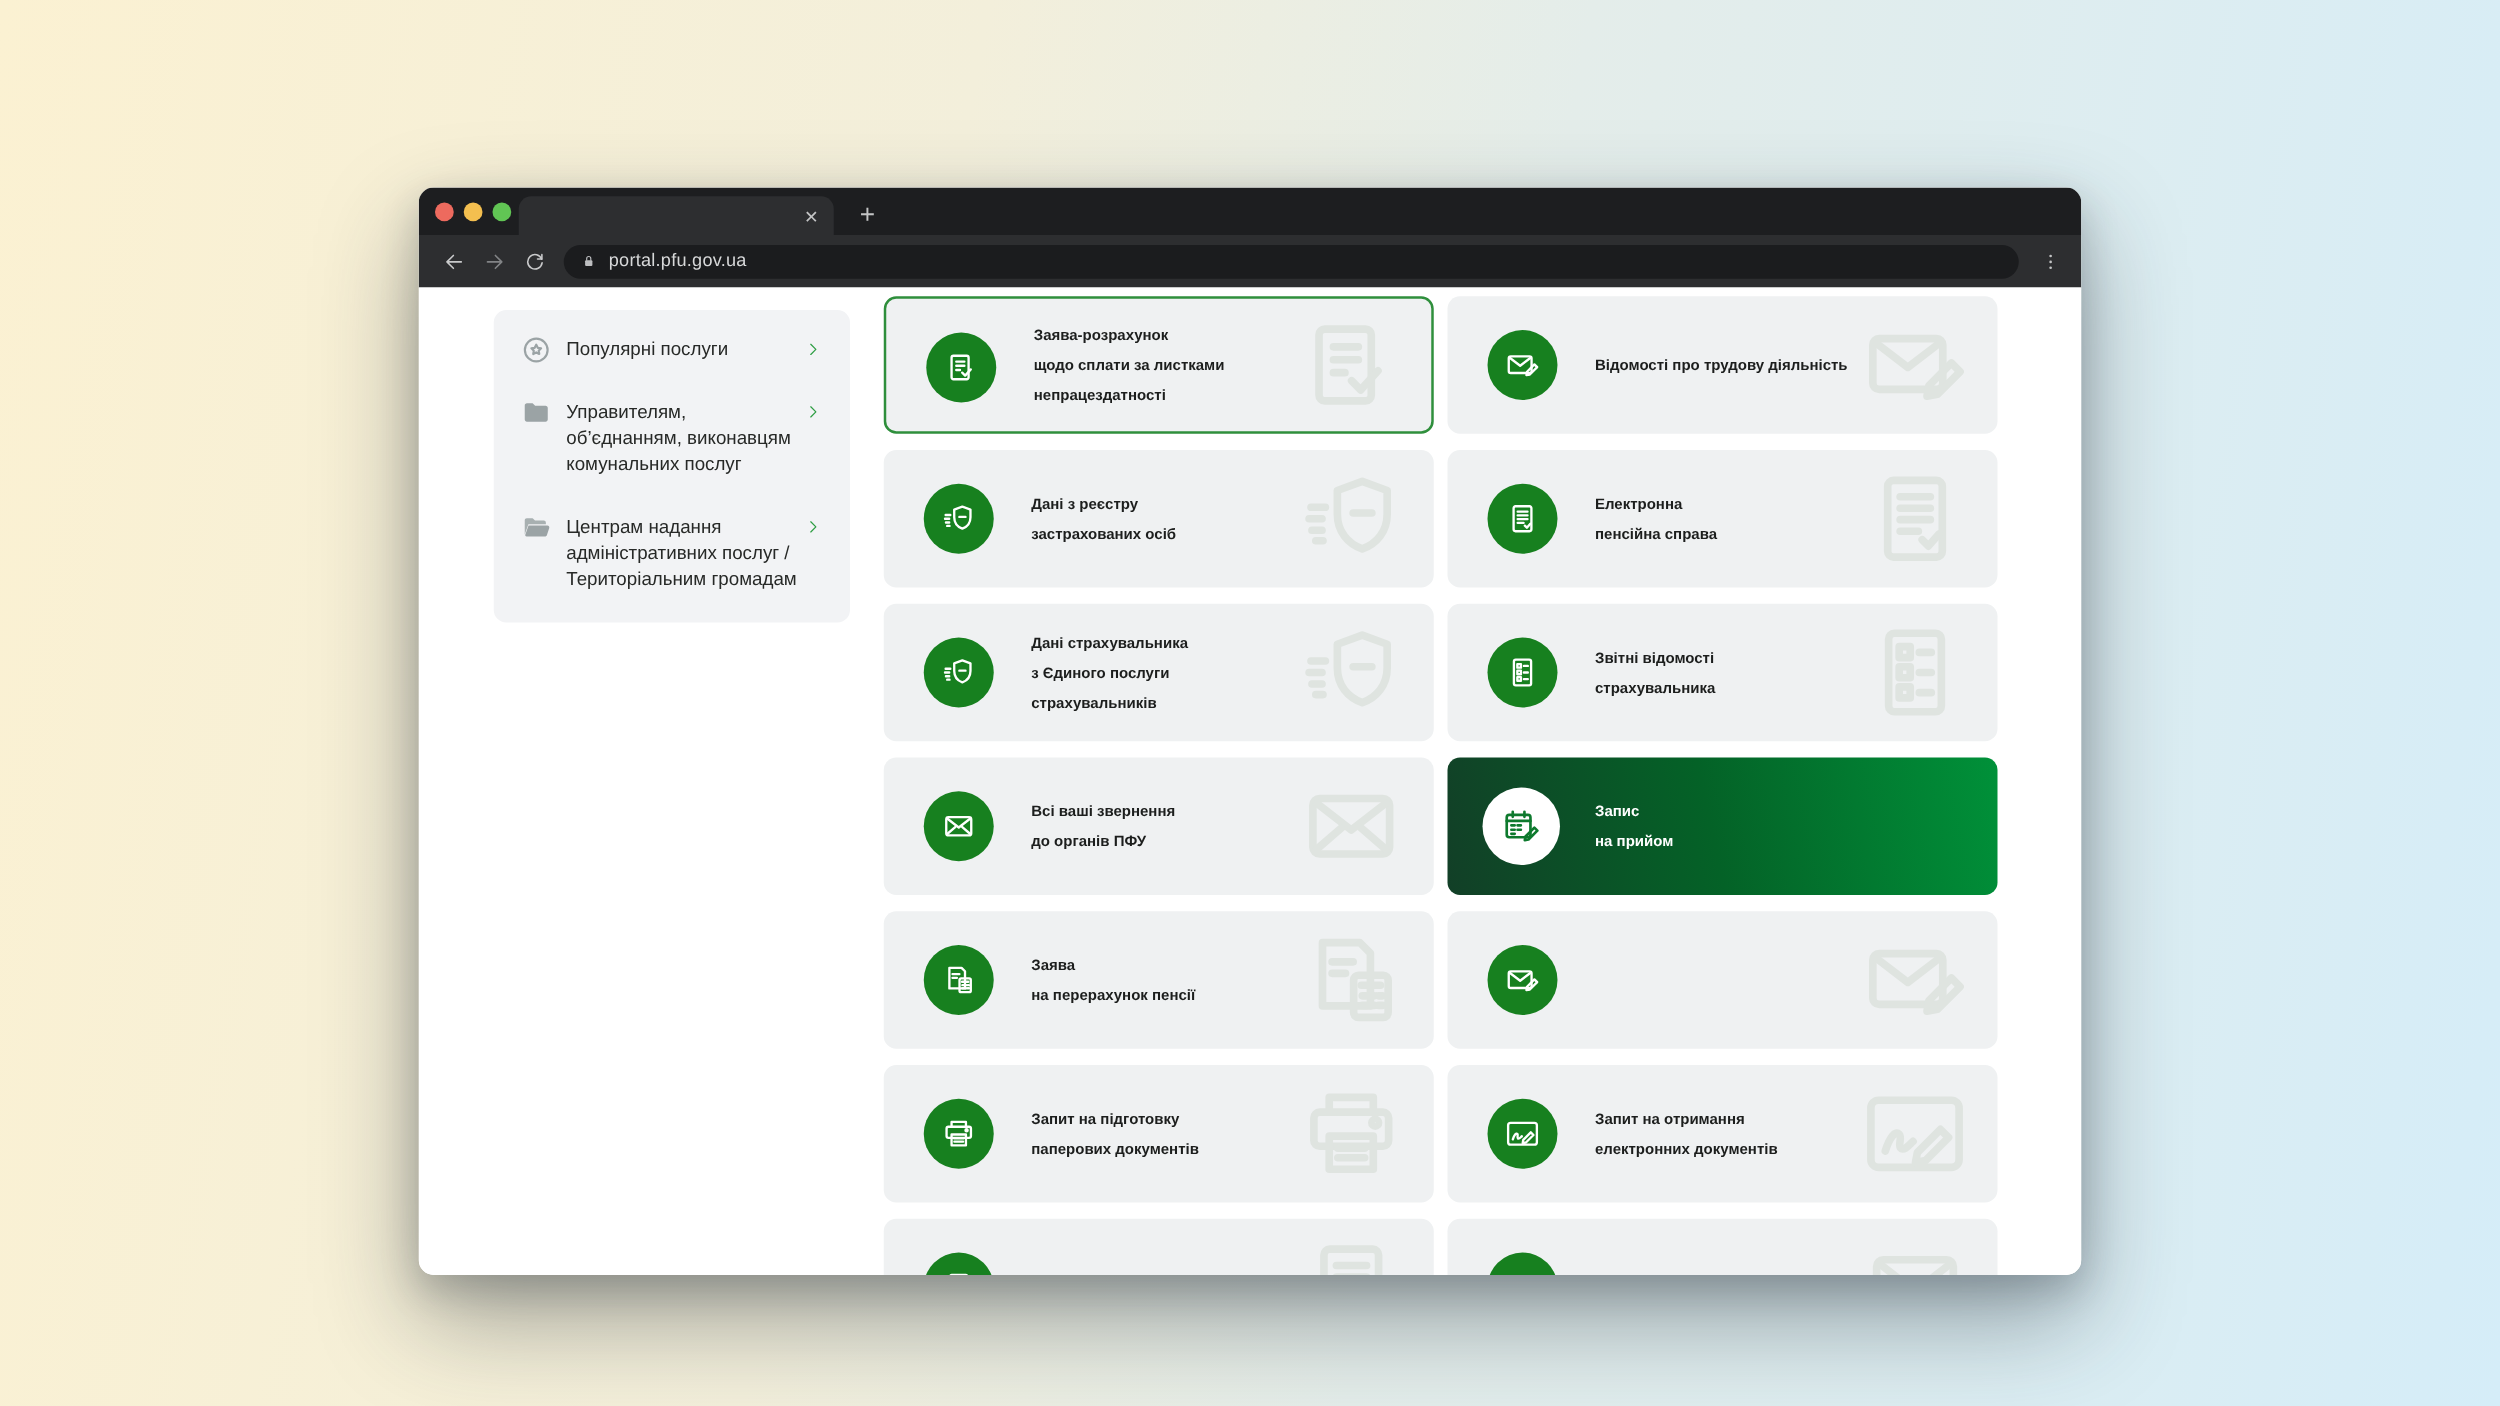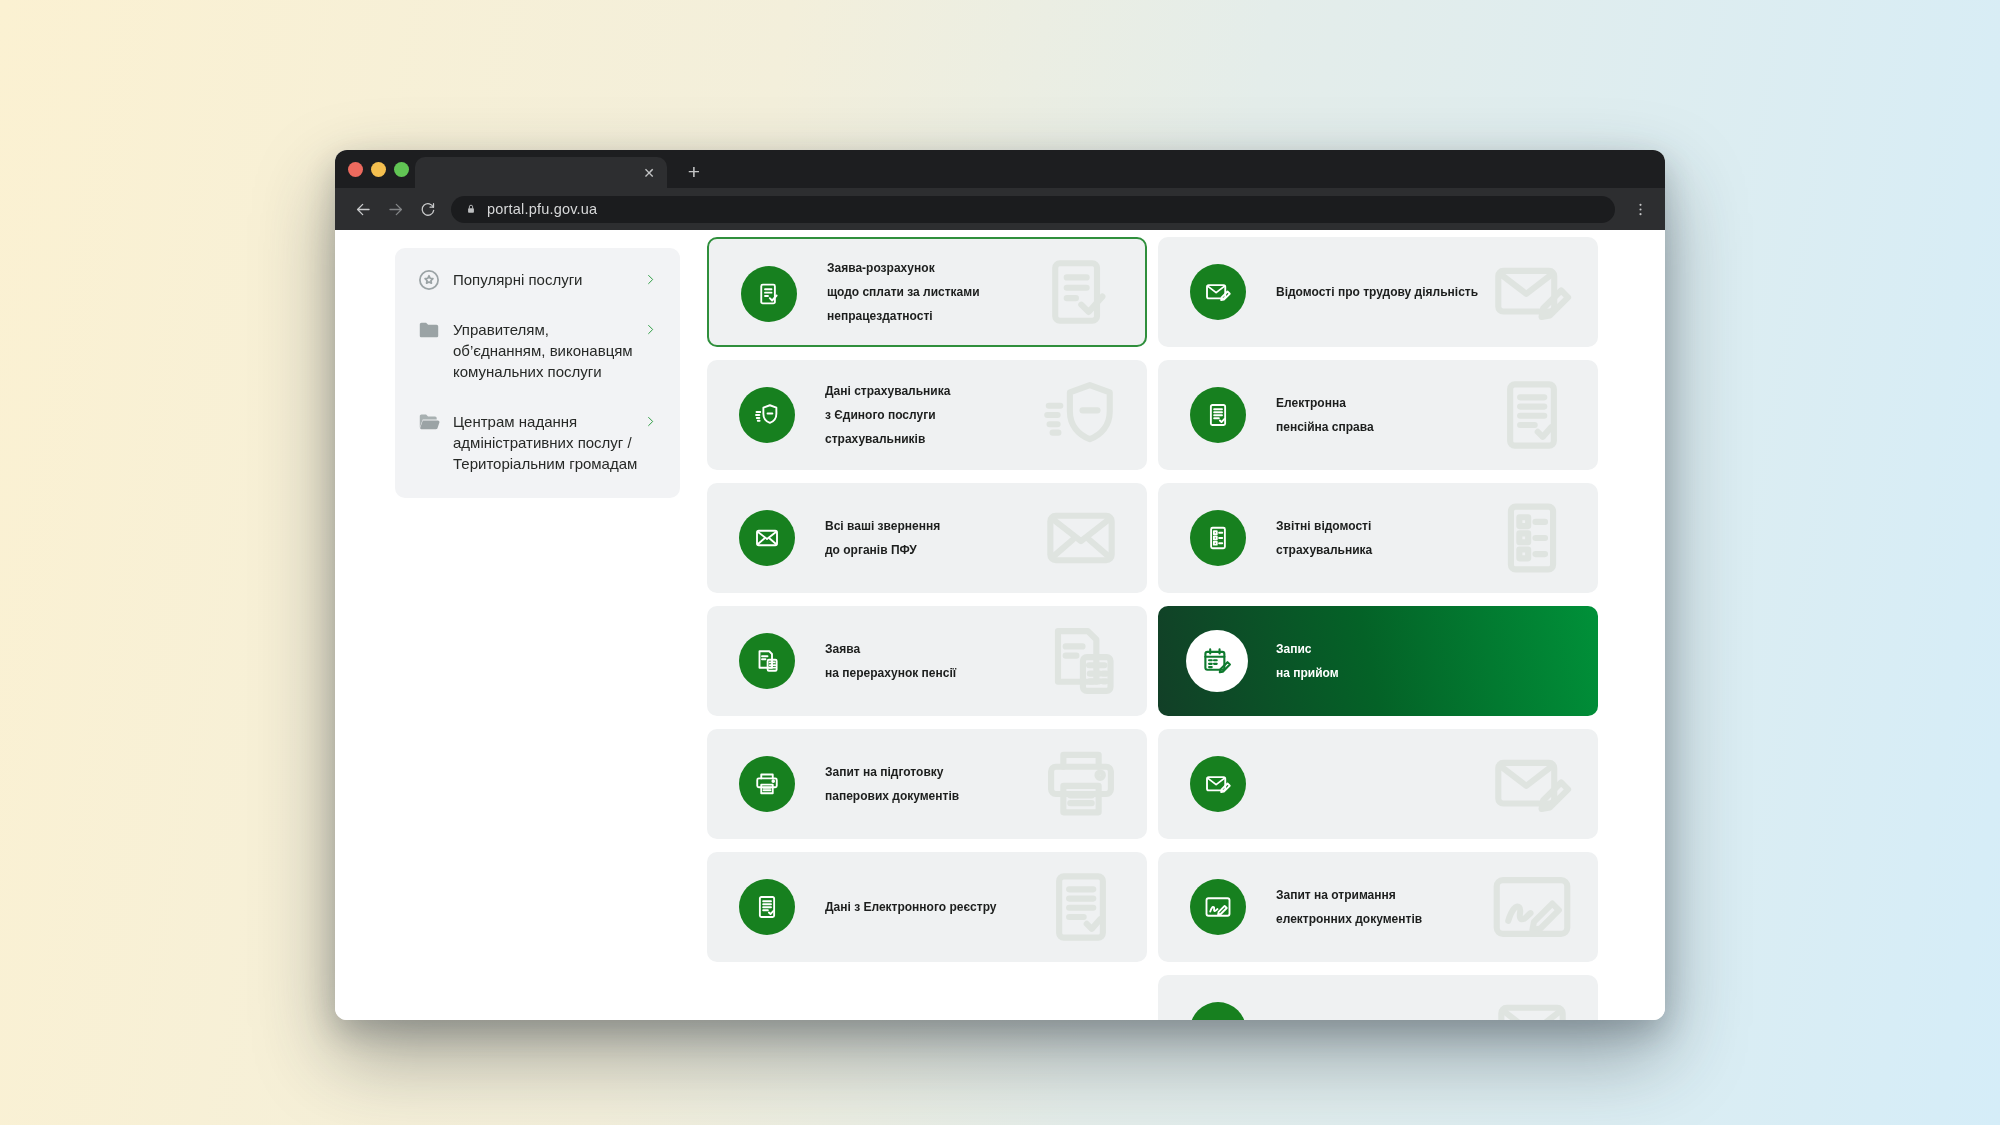--- a/index.html
+++ b/index.html
@@ -228,21 +228,21 @@
             <use href="#i-chevron"></use>
           </svg>
   </div>
         <div class="sb-item">
     <svg class="icon sb-icon">
             <use href="#i-folder" xlink:href="#i-folder"></use>
           </svg>
     <div class="sb-lines">
             <div>Управителям,</div>
             <div>об’єднанням, виконавцям</div>
-            <div>комунальних послуги</div>
+            <div>комунальних послуг</div>
           </div>
     <svg class="icon sb-chevron">
             <use href="#i-chevron"></use>
           </svg>
   </div>
         <div class="sb-item">
     <svg class="icon sb-icon">
             <use href="#i-folder-open" xlink:href="#i-folder-open"></use>
           </svg>
     <div class="sb-lines">
@@ -274,20 +274,34 @@
         <div class="card">
     <span class="card-icon">
       <svg class="icon">
               <use href="#i-shield-speed" xlink:href="#i-shield-speed"></use>
             </svg>
     </span>
     <svg class="icon card-watermark">
             <use href="#i-shield-speed" xlink:href="#i-shield-speed"></use>
           </svg>
     <div class="card-text">
+            <div>Дані з реєстру</div>
+            <div>застрахованих осіб</div>
+          </div>
+  </div>
+        <div class="card">
+    <span class="card-icon">
+      <svg class="icon">
+              <use href="#i-shield-speed" xlink:href="#i-shield-speed"></use>
+            </svg>
+    </span>
+    <svg class="icon card-watermark">
+            <use href="#i-shield-speed" xlink:href="#i-shield-speed"></use>
+          </svg>
+    <div class="card-text">
             <div>Дані страхувальника</div>
             <div>з Єдиного послуги</div>
             <div>страхувальників</div>
           </div>
   </div>
         <div class="card">
     <span class="card-icon">
       <svg class="icon">
               <use href="#i-envelope" xlink:href="#i-envelope"></use>
             </svg>

